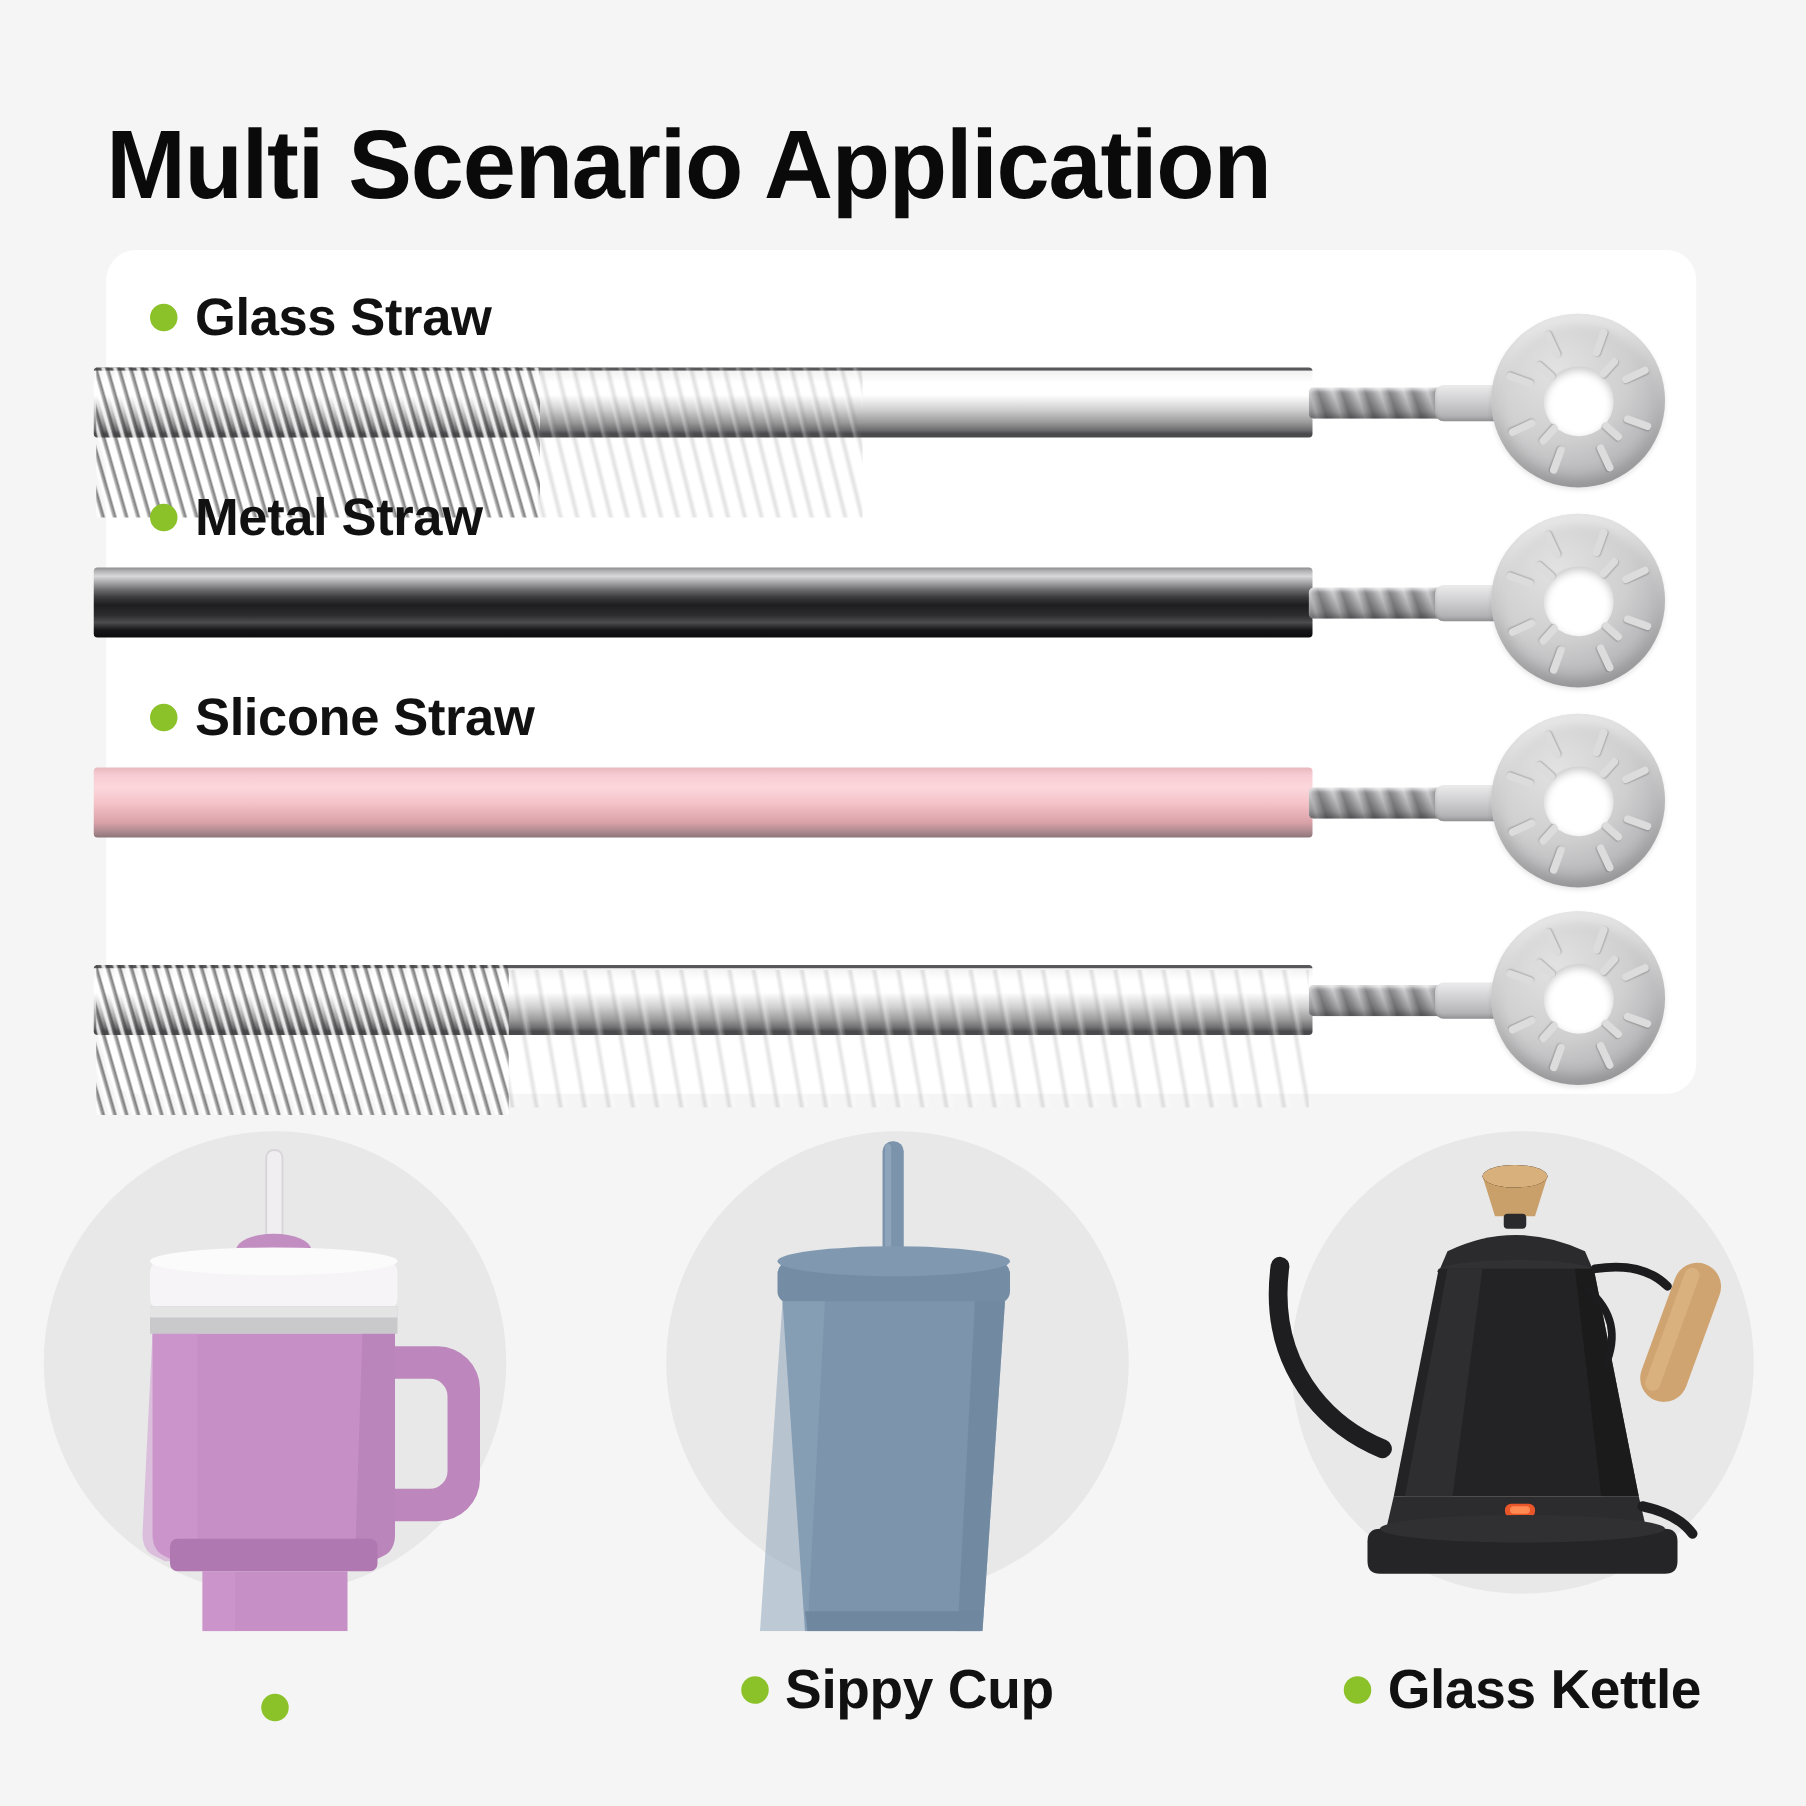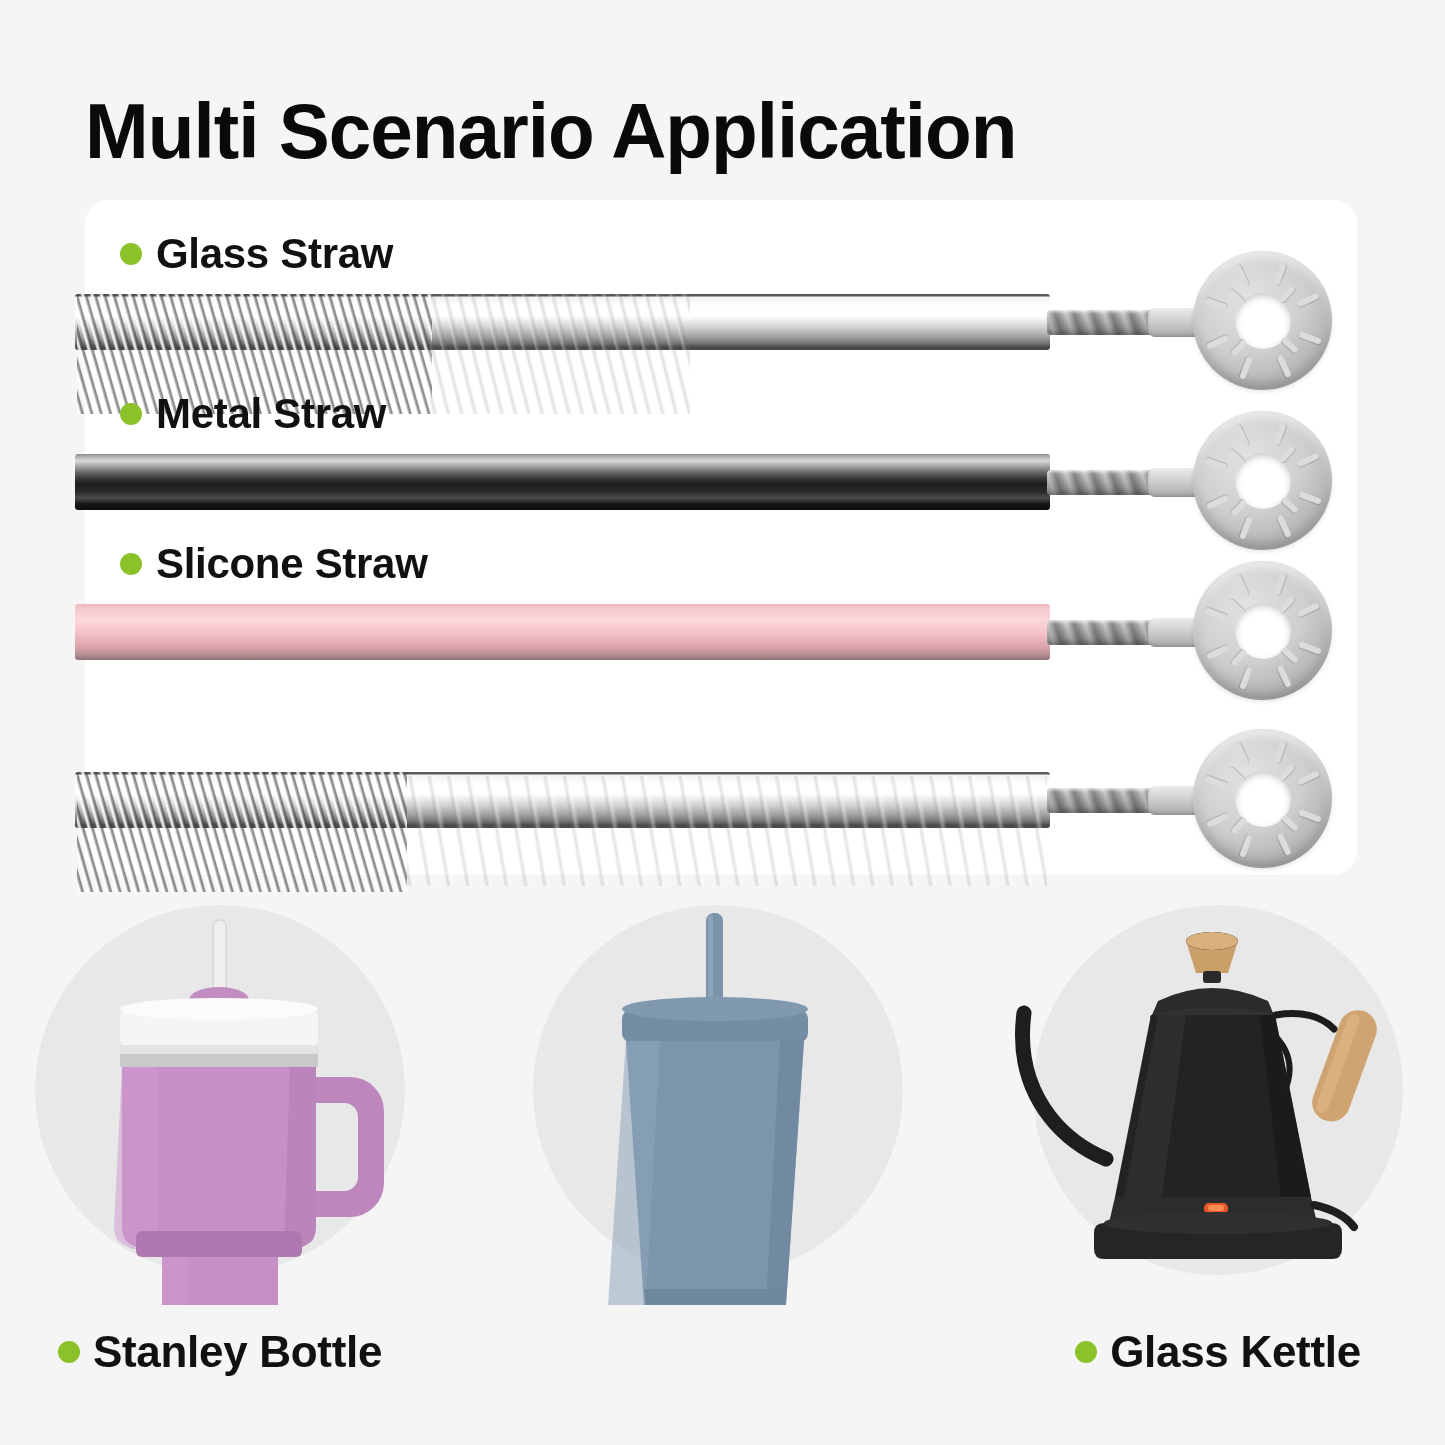--- a/index.html
+++ b/index.html
@@ -326,21 +326,21 @@
           <div class="sprinkle" style="width:23px;height:6px;transform:translate(-50%,-50%) rotate(290deg)  translate(50px,0);"></div>
           <div class="sprinkle" style="width:23px;height:6px;transform:translate(-50%,-50%) rotate(335deg)  translate(50px,0);"></div>
           <div class="sprinkle" style="width:19px;height:6px;transform:translate(-50%,-50%) rotate(42deg)   translate(36px,0);"></div>
           <div class="sprinkle" style="width:19px;height:6px;transform:translate(-50%,-50%) rotate(132deg)  translate(36px,0);"></div>
           <div class="sprinkle" style="width:19px;height:6px;transform:translate(-50%,-50%) rotate(222deg)  translate(36px,0);"></div>
           <div class="sprinkle" style="width:19px;height:6px;transform:translate(-50%,-50%) rotate(312deg)  translate(36px,0);"></div>
         </div>
       </div>
     </div>
 
-    <div class="straw-row" style="top:332px;height:165px;">
+    <div class="straw-row" style="top:342px;height:165px;">
       <div class="row-label" style="top:8px;">
         <span class="bullet"></span>
         <span class="txt">Slicone Straw</span>
       </div>
 
       <div class="brush" style="top:72px;left:0;width:1272px;">
         <div class="tube silicone" style="left:-10px;top:0;width:975px;height:56px;"></div>
         <div class="stem" style="left:962px;top:16px;width:108px;height:25px;"></div>
         <div class="collar" style="left:1063px;top:14px;width:58px;height:29px;"></div>
         <div class="donut" style="left:1108px;top:-43px;width:139px;height:139px;">
@@ -410,21 +410,20 @@
       <path d="M112 162 h36 v182 h-26 l-8 -4 q-10 -4 -10 -18 z" fill="#cf9bcf" opacity="0.55"></path>
       <path d="M280 162 h26 v160 q0 14 -10 18 l-8 4 h-14 z" fill="#ae7bae" opacity="0.5"></path>
 
       <rect x="126" y="326" width="166" height="26" rx="6" fill="#b078b0"></rect>
 
       <path d="M152 352 h116 v48 h-116 z" fill="#c68fc6"></path>
       <path d="M152 352 h26 v48 h-26 z" fill="#cf9bcf" opacity="0.5"></path>
     </svg>
     <div class="scene-caption">
       <span class="bullet"></span>
-      <span class="txt">Stanley Bottle</span>
     </div>
   </div>
 
   <div class="scene" style="left:508px;">
     <div class="scene-circle"></div>
     <svg class="scene-art" viewBox="0 0 420 400">
 
       <rect x="198" y="8" width="17" height="98" rx="8" fill="#7b93ab"></rect>
       <rect x="200" y="10" width="5" height="94" rx="3" fill="#93a9bf" opacity="0.8"></rect>
 
@@ -432,20 +431,24 @@
       <ellipse cx="207" cy="104" rx="93" ry="12" fill="#8099b1"></ellipse>
 
       <path d="M118 136 h178 l-18 264 h-142 z" fill="#7c94ac"></path>
 
       <path d="M118 136 h34 l-14 264 h-38 z" fill="#8ea5bb" opacity="0.55"></path>
 
       <path d="M272 136 h24 l-18 264 h-20 z" fill="#6b839b" opacity="0.6"></path>
 
       <path d="M136 384 h142 l-2 16 h-138 z" fill="#6f879f"></path>
     </svg>
+    <div class="scene-caption">
+      <span class="bullet"></span>
+      <span class="txt">Sippy Cup</span>
+    </div>
   </div>
 
   <div class="scene" style="left:1008px;">
     <div class="scene-circle"></div>
     <svg class="scene-art" viewBox="0 0 420 400">
 
       <path d="M16 108 q-8 60 26 104 q22 28 56 42" fill="none" stroke="#1e1e20" stroke-width="15" stroke-linecap="round"></path>
 
       <path d="M178 36 h52 l-10 32 h-32 z" fill="#c9a06a"></path>
       <ellipse cx="204" cy="36" rx="26" ry="9" fill="#d8b versus"></ellipse>

